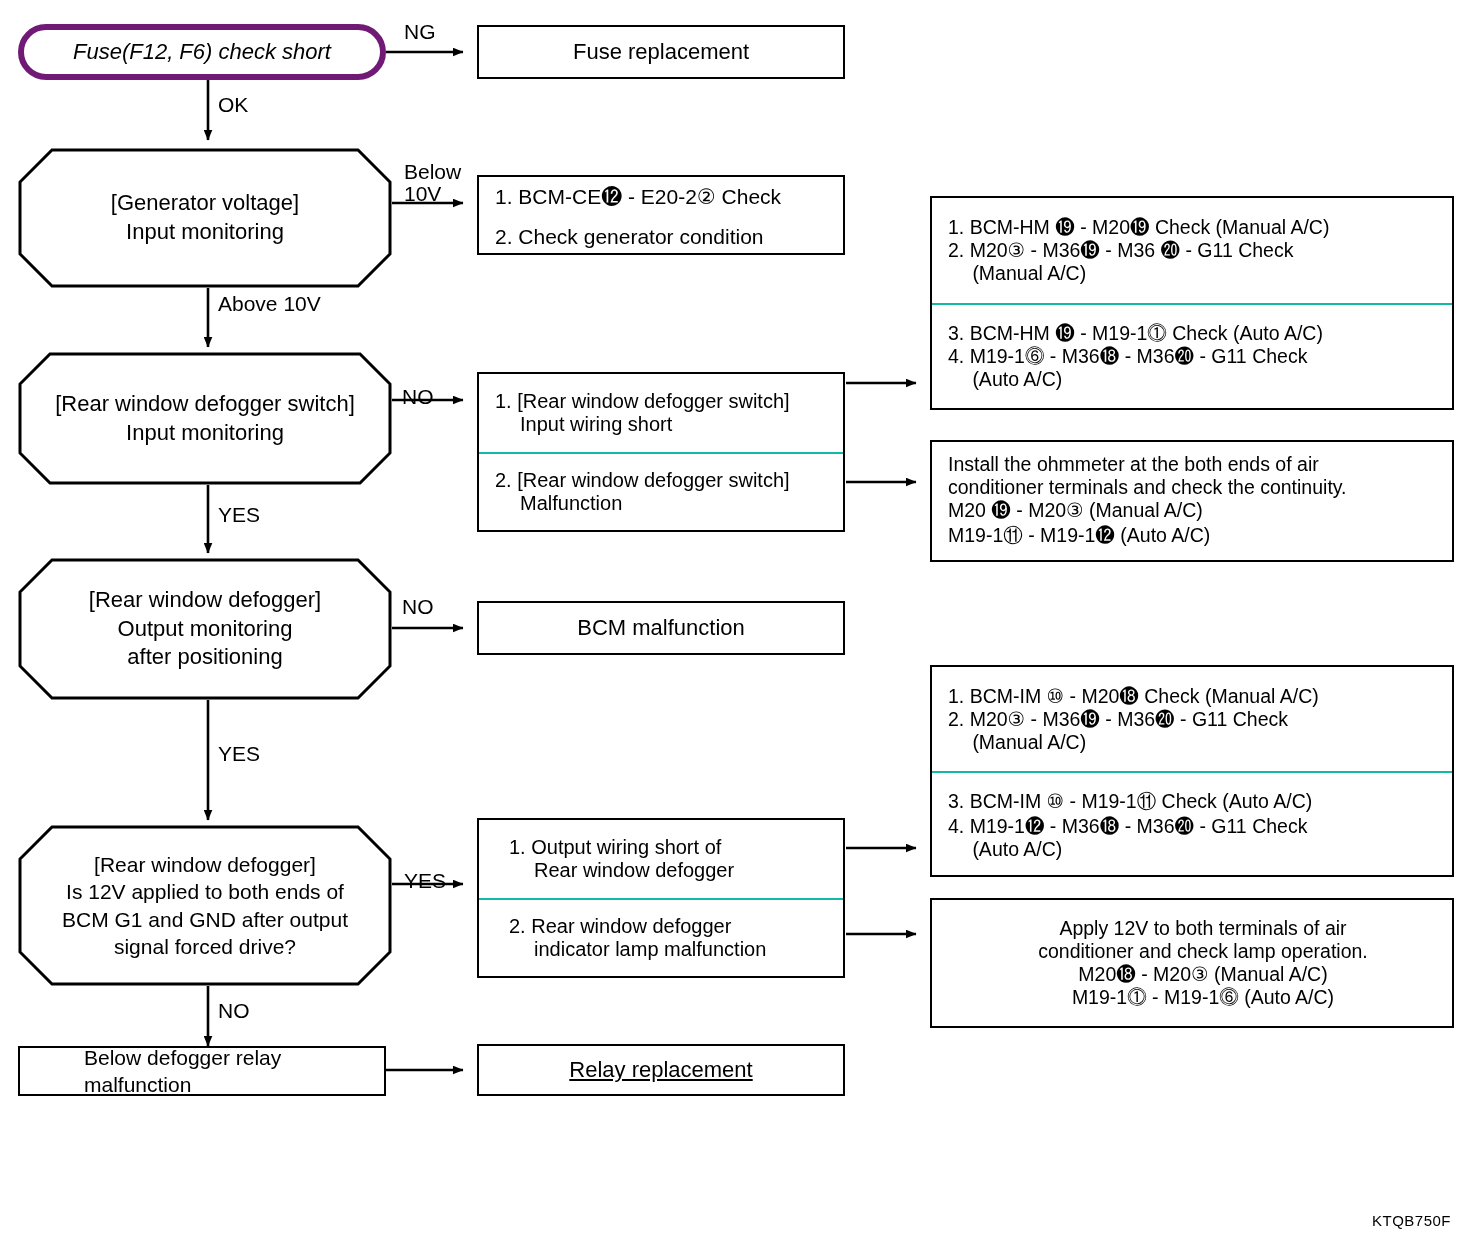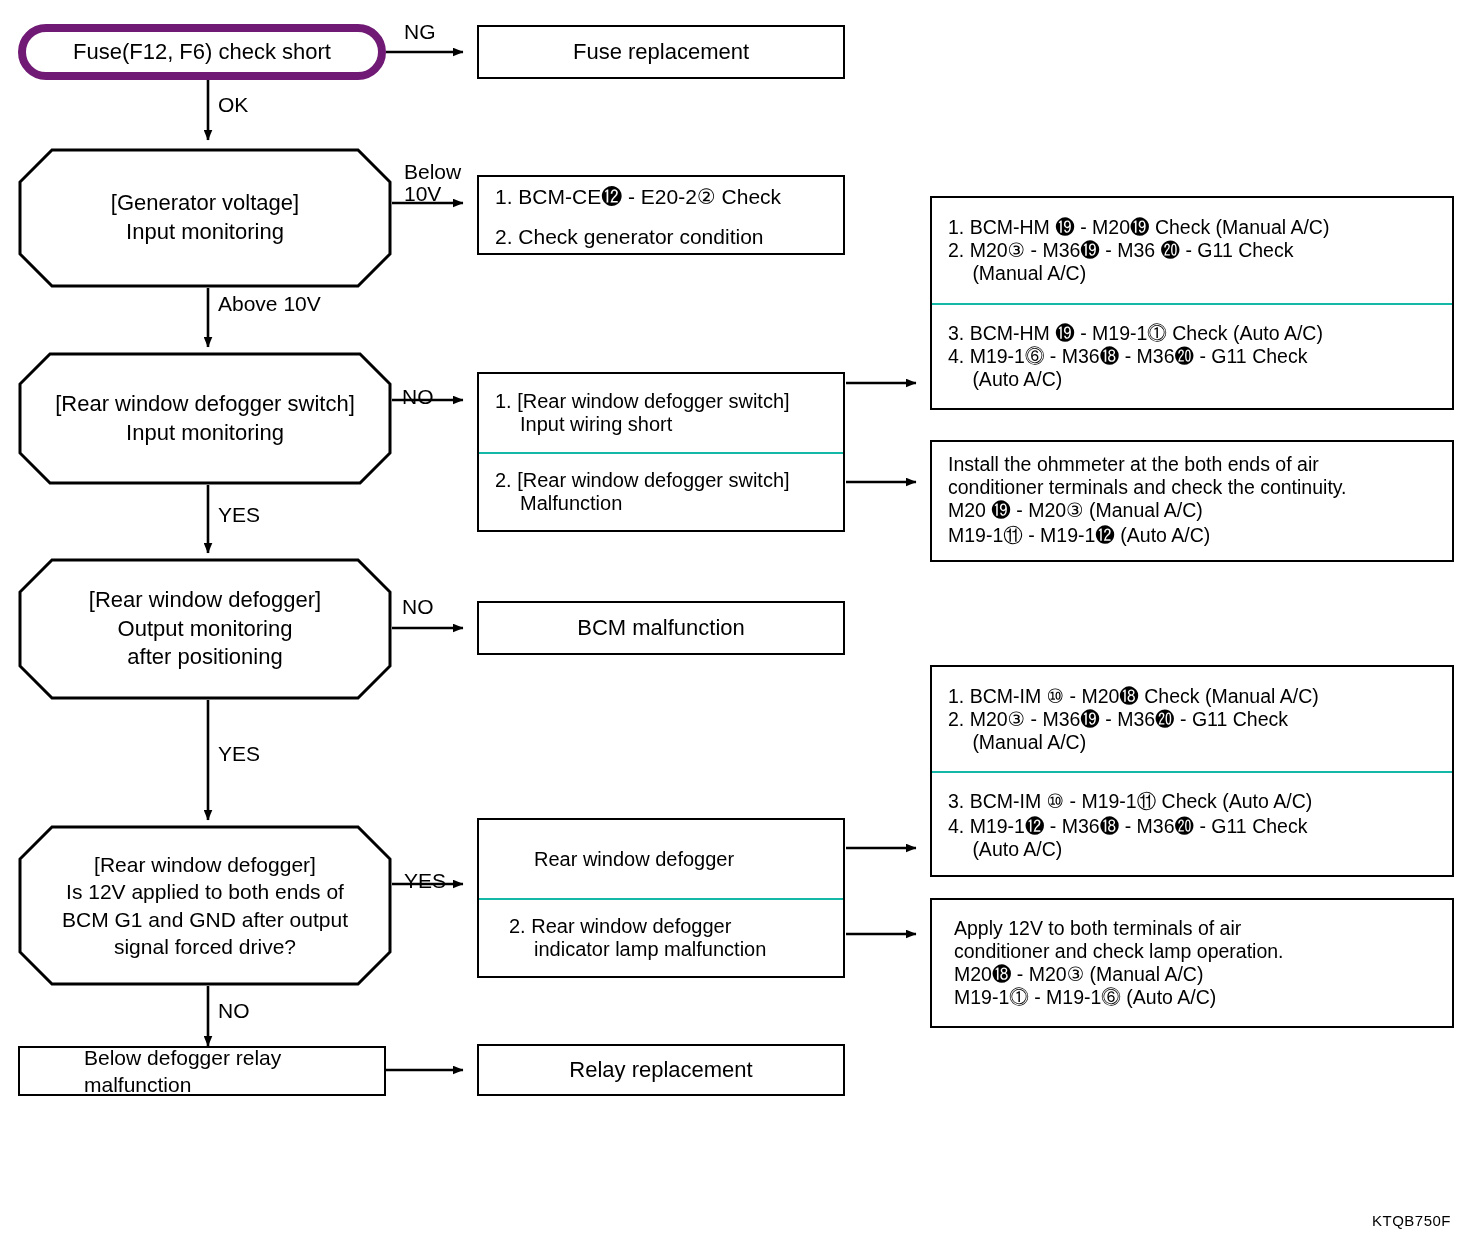--- a/index.html
+++ b/index.html
@@ -2,21 +2,21 @@
 <html><head>
 <meta charset="utf-8">
 <style>
   html,body{margin:0;padding:0;background:#fff;}
   body{width:1472px;height:1246px;position:relative;
        font-family:"Liberation Sans","DejaVu Sans",sans-serif;color:#000;}
   #canvas{position:absolute;left:0;top:0;width:1472px;height:1246px;}
   .node{position:absolute;box-sizing:border-box;display:flex;flex-direction:column;
         justify-content:center;align-items:center;text-align:center;line-height:1.30;}
   .rect{border:2px solid #000;background:#fff;}
-  .stadium{border:8px solid #701a75;border-radius:34px;background:#fff;}
+  .stadium{border:6px solid #701a75;border-radius:34px;background:#fff;font-style:italic;}
   .oct{background:#fff;}
   .oct .octinner{position:relative;z-index:2;width:100%;}
   .oct svg{position:absolute;left:0;top:0;width:100%;height:100%;z-index:1;}
   .listbox{position:absolute;box-sizing:border-box;border:2px solid #000;background:#fff;}
   .listrow{box-sizing:border-box;display:flex;flex-direction:column;justify-content:center;
            padding:6px 0 6px 16px;text-align:left;}
   .listrow + .listrow{border-top:2px solid #14b8a6;}
   .ln{white-space:nowrap;}
   .indent{padding-left:1.25em;}
   .edgelabel{position:absolute;white-space:nowrap;}
@@ -121,21 +121,21 @@
       <div>BCM G1 and GND after output</div>
       <div>signal forced drive?</div>
     </div>
   </div>
 
   <div class="node rect" style="left:18px;top:1046px;width:368px;height:50px;font-size:21px;align-items:flex-start;padding-left:64px;text-align:left;">
     <div>Below defogger relay</div>
     <div>malfunction</div>
   </div>
 
-  <div class="node rect" style="left:477px;top:1044px;width:368px;height:52px;font-size:22px;">
+  <div class="node rect" style="left:477px;top:1044px;width:368px;height:52px;font-size:22px;text-decoration:underline;">
     <span>Relay replacement</span>
   </div>
 
   <div class="listbox" style="left:477px;top:175px;width:368px;height:80px;font-size:21px;">
     <div class="listrow" style="height:40px;border-top:none;">
       <div class="ln">1. BCM-CE⓬ - E20-2② Check</div>
     </div>
     <div class="listrow" style="height:40px;border-top:none;">
       <div class="ln">2. Check generator condition</div>
     </div>
@@ -147,20 +147,21 @@
       <div class="ln indent">Input wiring short</div>
     </div>
     <div class="listrow" style="height:78px;">
       <div class="ln">2. [Rear window defogger switch]</div>
       <div class="ln indent">Malfunction</div>
     </div>
   </div>
 
   <div class="listbox" style="left:477px;top:818px;width:368px;height:160px;font-size:20px;">
     <div class="listrow" style="height:78px;border-top:none;padding-left:30px;">
+      <div class="ln">1. Output wiring short of</div>
       <div class="ln indent">Rear window defogger</div>
     </div>
     <div class="listrow" style="height:78px;padding-left:30px;">
       <div class="ln">2. Rear window defogger</div>
       <div class="ln indent">indicator lamp malfunction</div>
     </div>
   </div>
 
   <div class="listbox" style="left:930px;top:196px;width:524px;height:214px;font-size:19.5px;">
     <div class="listrow" style="height:105px;border-top:none;">
@@ -191,21 +192,21 @@
       <div class="ln indent">(Manual A/C)</div>
     </div>
     <div class="listrow" style="height:104px;">
       <div class="ln">3. BCM-IM ⑩  - M19-1⑪  Check (Auto A/C)</div>
       <div class="ln">4. M19-1⓬ - M36⓲ - M36⓴ - G11 Check</div>
       <div class="ln indent">(Auto A/C)</div>
     </div>
   </div>
 
   <div class="listbox" style="left:930px;top:898px;width:524px;height:130px;font-size:19.5px;">
-    <div class="listrow" style="height:100%;border-top:none;padding-left:22px;">
+    <div class="listrow" style="height:100%;border-top:none;padding-left:22px;text-align:center;">
       <div class="ln">Apply 12V to both terminals of air</div>
       <div class="ln">conditioner and check lamp operation.</div>
       <div class="ln">M20⓲ - M20③ (Manual A/C)</div>
       <div class="ln">M19-1⓵ - M19-1⓺ (Auto A/C)</div>
     </div>
   </div>
 
   <div class="edgelabel" style="left:404px;top:20px;font-size:21px;">NG</div>
   <div class="edgelabel" style="left:218px;top:93px;font-size:21px;">OK</div>
   <div class="edgelabel" style="left:404px;top:160px;font-size:21px;">Below</div>

